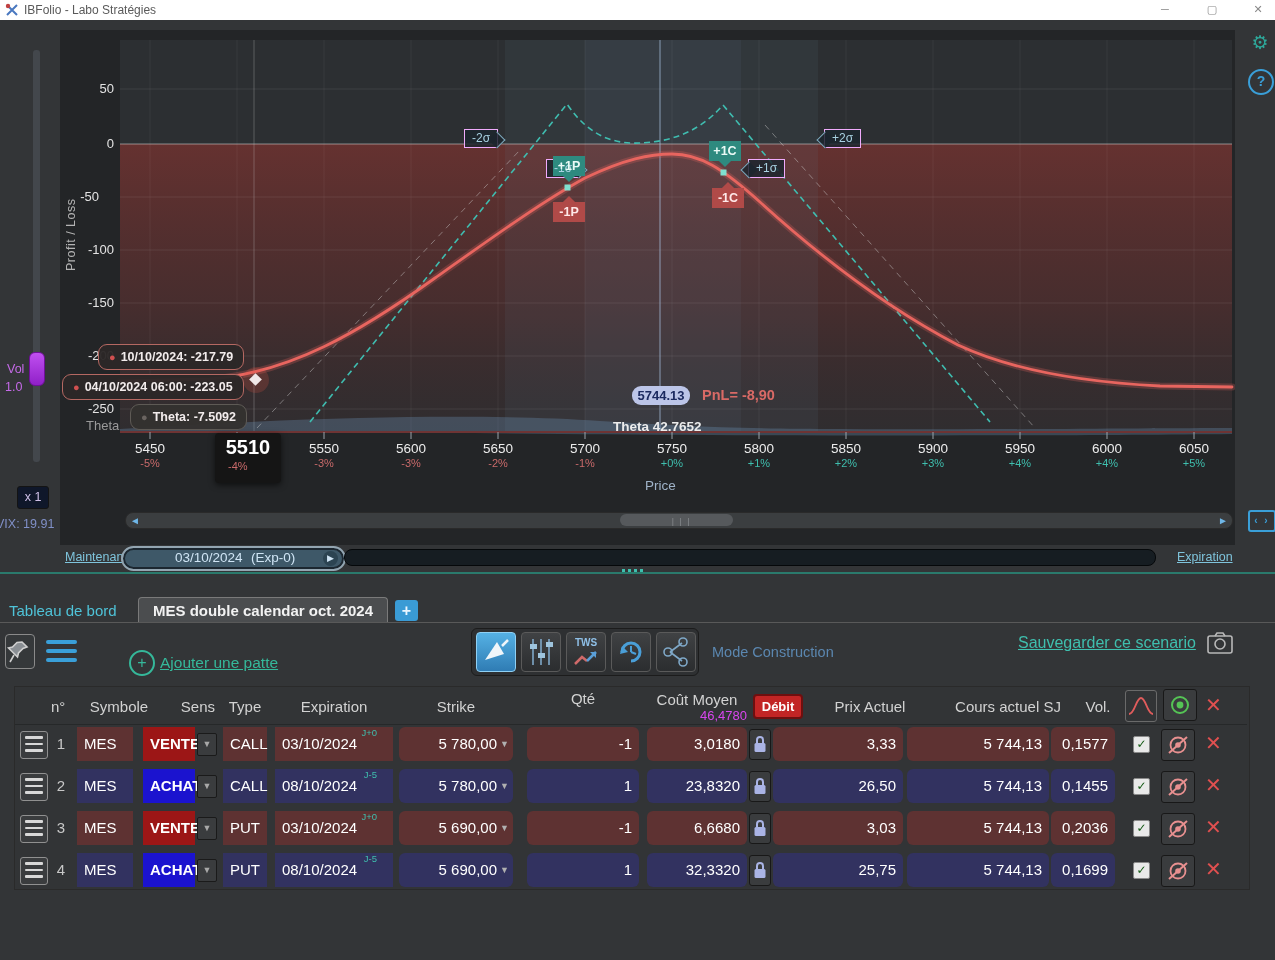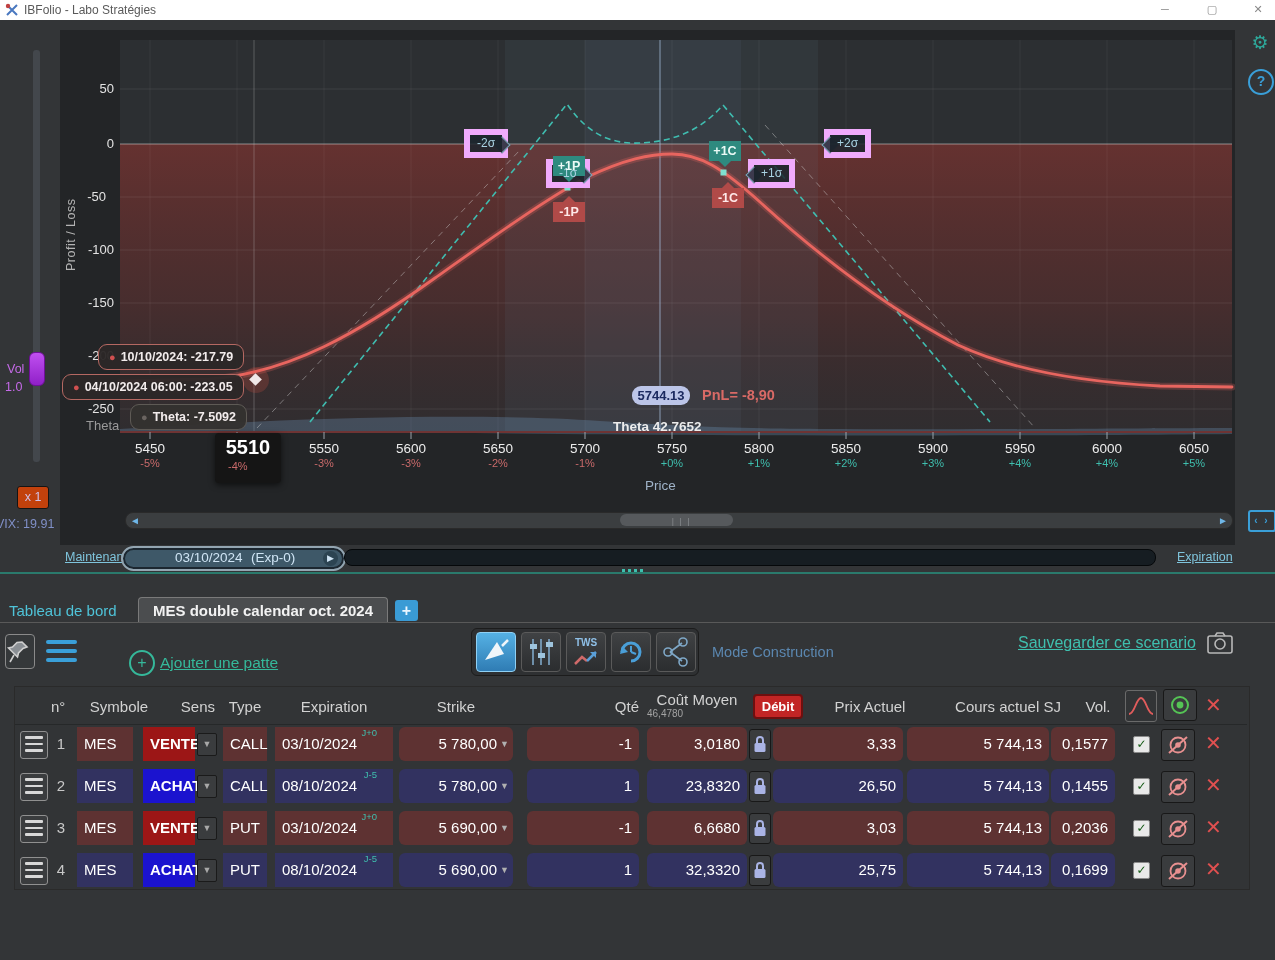--- a/index.html
+++ b/index.html
@@ -19,21 +19,21 @@
   .ytick{width:36px;text-align:right;color:#e3e3e3;font-size:13px;}
   .xtick{width:64px;text-align:center;}
   .xtick .price{color:#ececec;font-size:13.5px;display:block;}
   .xtick .pct{font-size:11px;display:block;margin-top:1px;}
   .pct.neg{color:#c96a6a;} .pct.pos{color:#3fbfae;}
   .xaxis-name{color:#9fb3c8;font-size:13.5px;}
   .theta-axis{color:#9a9a9a;font-size:13px;}
 
   
   .flag{height:17px;line-height:17px;padding:0 7px;font-size:12px;color:#a9d2e2;
-    border:6px solid #f0abfc;background:rgba(28,38,46,.85);}
+    border:1px solid #f0abfc;background:rgba(28,38,46,.85);}
   .flag .pt{position:absolute;top:3.5px;width:11px;height:11px;background:rgba(28,38,46,.85);transform:rotate(45deg);}
   .flag.right .pt{right:-6px;border-top:1px solid #7fa9bd;border-right:1px solid #7fa9bd;}
   .flag.left  .pt{left:-6px;border-bottom:1px solid #7fa9bd;border-left:1px solid #7fa9bd;}
   .flag span.t{position:relative;z-index:2;}
 
   
   .tag{width:32px;height:20px;line-height:20px;text-align:center;font-size:12.5px;font-weight:bold;}
   .tag.teal{background:#2e8a7f;color:#eafaf6;}
   .tag.red{background:#b04a48;color:#ffe9e9;}
   .tag .tail{position:absolute;left:11px;width:10px;height:10px;transform:rotate(45deg);}
@@ -93,21 +93,21 @@
   .toolbtn{width:38px;height:38px;background:linear-gradient(#404244,#2b2d2f);border:1px solid #5a5a5a;border-radius:4px;}
   .toolbtn.active{background:linear-gradient(#55b1e4,#2f7cb4);border:1px solid #8fd0f4;}
   .mode-label{color:#5b87b0;font-size:14.5px;}
   .save-link{color:#3fbfae;font-size:16px;text-decoration:underline;}
 
   
   #legtable{left:14px;top:686px;width:1234px;height:202px;background:#323436;border:1px solid #2a2a2a;}
   .th{color:#d2d2d2;font-size:15px;}
   .debit-badge{width:46px;height:21px;background:#c22525;border:2px solid #6e0f0f;border-radius:4px;
     color:#fff;font-weight:bold;font-size:13px;text-align:center;line-height:21px;}
-  .cost-total{color:#a3a3a3;font-size:10px;}
+  .cost-total{color:#d946ef;font-size:13px;text-align:right;}
   .row-sep{height:1px;background:#262829;}
   .cell{height:34px;line-height:34px;font-size:15px;color:#fff;padding:0 7px;box-sizing:border-box;}
   .r-vente .cell{background:#5e3232;}
   .r-achat .cell{background:#323260;}
   .cell.sens{font-weight:bold;text-align:left;}
   .r-vente .cell.sens{background:#9c1616;}
   .r-achat .cell.sens{background:#1b13cf;}
   .cell.num{background:none !important;color:#c8c8c8;text-align:center;padding:0;}
   .cell.right{text-align:right;border-radius:6px;}
   .dd{background:#3a3c3e;border:1px solid #1a1a1a;border-radius:2px;color:#a8a8a8;
@@ -118,21 +118,21 @@
   .handle i{display:block;height:2.5px;background:#d8d8d8;margin:4px 4px 0 4px;border-radius:1px;}
   .chk{width:15px;height:15px;background:#e9e9e9;border:1px solid #8a8a8a;border-radius:2px;
     color:#145a14;font-size:12px;line-height:14px;text-align:center;font-weight:bold;}
   .iconbtn{width:32px;height:30px;background:#3a3c3e;border:1px solid #181818;border-radius:3px;}
   .xdel{color:#e05050;font-size:20px;font-weight:bold;line-height:20px;}
 
   
   .vtrack{width:7px;background:#43474c;border-radius:3px;}
   .vhandle{width:14px;height:32px;background:linear-gradient(#c050f0,#9020c8);border-radius:6px;border:1px solid #70109a;}
   .vol-label{color:#c56ae8;font-size:12.5px;}
-  .x1btn{width:30px;height:21px;background:#c2410c;border:1px solid #141414;border-radius:3px;
+  .x1btn{width:30px;height:21px;background:#0f172a;border:1px solid #141414;border-radius:3px;
     color:#d0c0e8;font-size:12.5px;text-align:center;line-height:21px;}
   .vix{color:#8090c8;font-size:12.5px;}
 
   
   .helpbtn{width:22px;height:22px;border:2px solid #3a9fd8;border-radius:50%;color:#3a9fd8;
     font-size:14px;font-weight:bold;text-align:center;line-height:21px;}
   .zoomlbl{color:#2ea89a;font-size:11.5px;text-decoration:underline line-through;margin-left:48px;}
   .zoombox{width:24px;height:18px;border:2px solid #3a9fd8;border-radius:3px;color:#3a9fd8;
     font-size:10px;font-weight:bold;text-align:center;line-height:17px;letter-spacing:2px;}
 </style>
@@ -241,21 +241,21 @@
           <line x1="873" y1="402" x2="873" y2="409"></line>
         <line x1="960" y1="402" x2="960" y2="409"></line>
           <line x1="1047" y1="402" x2="1047" y2="409"></line>
         <line x1="1134" y1="402" x2="1134" y2="409"></line>
       </g>
     </svg>
 
     <div class="abs ylab">Profit / Loss</div>
     <div class="abs ytick" style="left:18px;top:51px">50</div>
     <div class="abs ytick" style="left:18px;top:106px">0</div>
-    <div class="abs ytick" style="left:10px;top:159px">-50</div>
+    <div class="abs ytick" style="left:3px;top:159px">-50</div>
     <div class="abs ytick" style="left:18px;top:212px">-100</div>
     <div class="abs ytick" style="left:18px;top:265px">-150</div>
     <div class="abs ytick" style="left:18px;top:318px">-200</div>
     <div class="abs ytick" style="left:18px;top:371px">-250</div>
     <div class="abs theta-axis" style="left:26px;top:388px">Theta</div>
 
     <div class="abs flag right" style="left:404px;top:99px"><span class="pt"></span><span class="t">-2σ</span></div>
     <div class="abs flag right" style="left:486px;top:129px"><span class="pt"></span><span class="t">-1σ</span></div>
     <div class="abs flag left" style="left:688px;top:129px"><span class="pt"></span><span class="t">+1σ</span></div>
     <div class="abs flag left" style="left:764px;top:99px"><span class="pt"></span><span class="t">+2σ</span></div>
@@ -433,21 +433,21 @@
   </div>
 
   <div class="abs" id="legtable">
 
     <div class="abs th" style="left:36px;top:11px">n°</div>
     <div class="abs th" style="left:62px;top:11px;width:84px;text-align:center">Symbole</div>
     <div class="abs th" style="left:128px;top:11px;width:72px;text-align:right">Sens</div>
     <div class="abs th" style="left:208px;top:11px;width:44px;text-align:center">Type</div>
     <div class="abs th" style="left:260px;top:11px;width:118px;text-align:center">Expiration</div>
     <div class="abs th" style="left:384px;top:11px;width:114px;text-align:center">Strike</div>
-    <div class="abs th" style="left:512px;top:11px;width:112px;text-align:right">Qté</div>
+    <div class="abs th" style="left:512px;top:3px;width:112px;text-align:center">Qté</div>
     <div class="abs th" style="left:632px;top:4px;width:100px;text-align:center">Coût Moyen</div>
     <div class="abs cost-total" style="left:632px;top:21px;width:100px">46,4780</div>
     <div class="abs debit-badge" style="left:738px;top:7px">Débit</div>
     <div class="abs th" style="left:790px;top:11px;width:130px;text-align:center">Prix Actuel</div>
     <div class="abs th" style="left:922px;top:11px;width:142px;text-align:center">Cours actuel SJ</div>
     <div class="abs th" style="left:1058px;top:11px;width:50px;text-align:center">Vol.</div>
     <div class="abs" style="left:1110px;top:3px;width:30px;height:30px;border:1px solid #6a6a6a;border-radius:3px">
       <svg width="30" height="30" viewBox="0 0 30 30">
         <path d="M3,23 C9,23 10,7 15,7 C20,7 21,23 27,23" stroke="#e05c5c" stroke-width="1.8" fill="none"></path>
       </svg>

